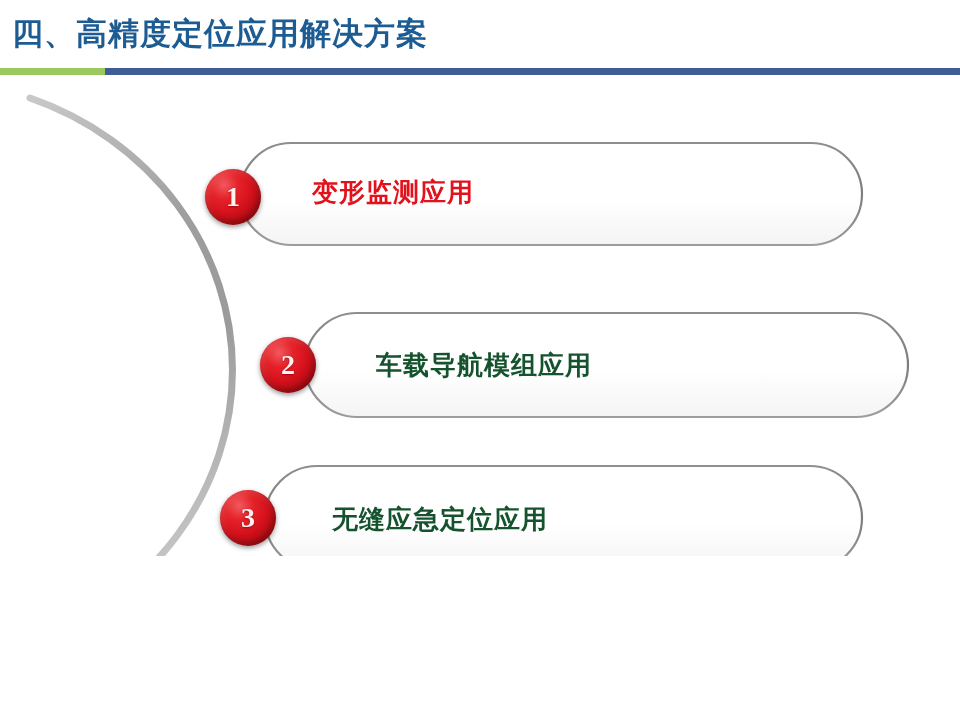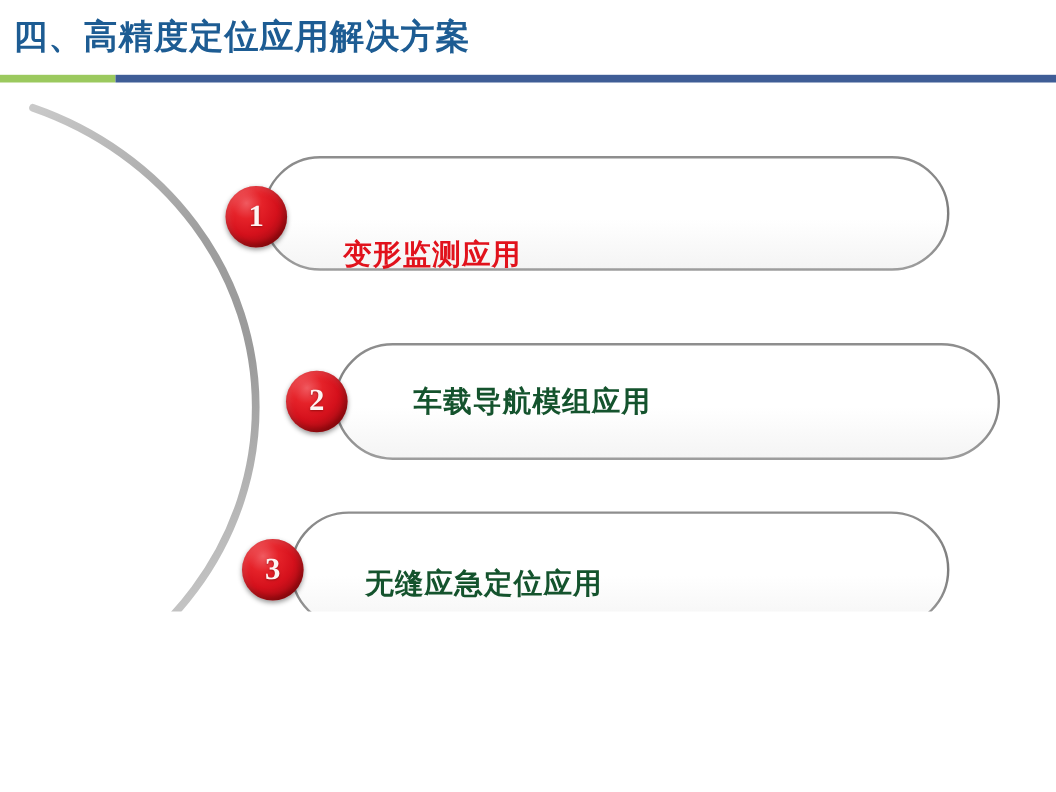--- a/index.html
+++ b/index.html
@@ -106,23 +106,23 @@
     position: absolute;
     font-size: 26px;
     font-weight: bold;
     white-space: nowrap;
     line-height: 1;
     letter-spacing: 1px;
     z-index: 4;
   }
   .pill-label.red  { color: #e1121c; }
   .pill-label.dark { color: #14532d; }
-  #label1 { left: 312px; top: 179px; margin-top: 39px; }
+  #label1 { left: 312px; top: 179px; }
   #label2 { left: 376px; top: 352px; }
-  #label3 { left: 332px; top: 517px; }
+  #label3 { left: 332px; top: 506px; }
 
   
   #watermark {
     position: absolute;
     left: 738px;
     top: 661px;
     display: flex;
     align-items: center;
     gap: 8px;
     opacity: 0.42;

